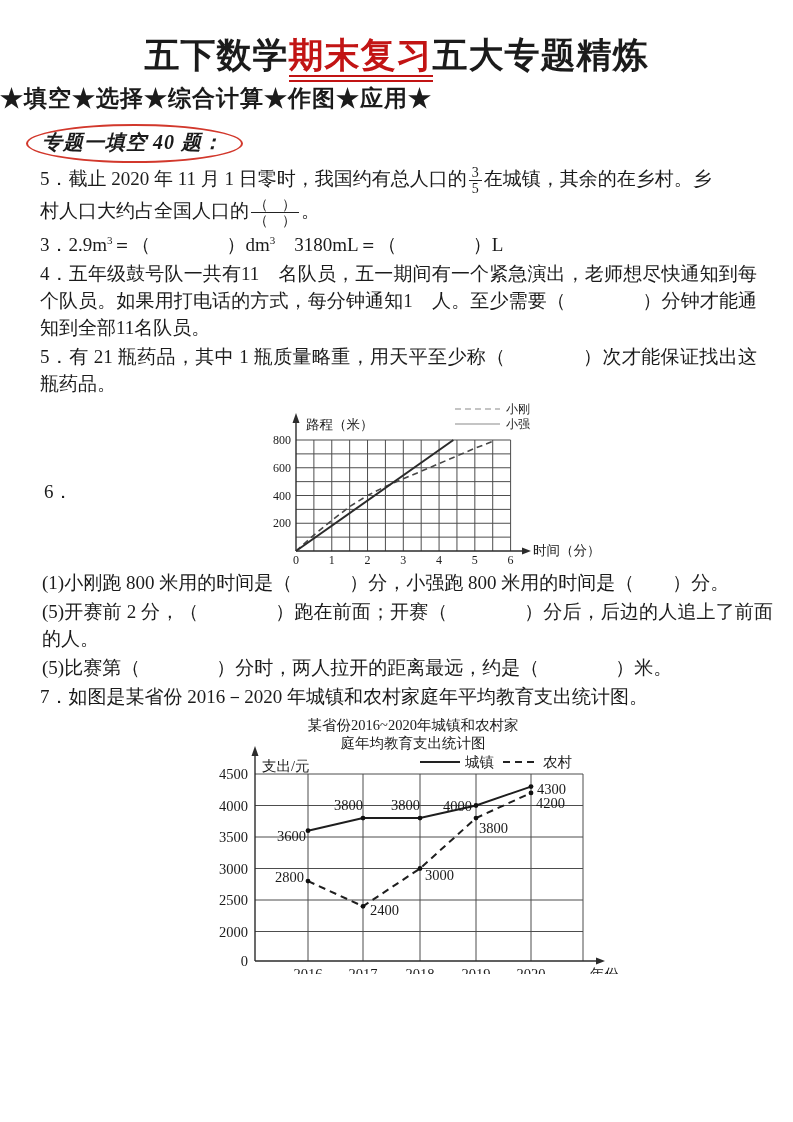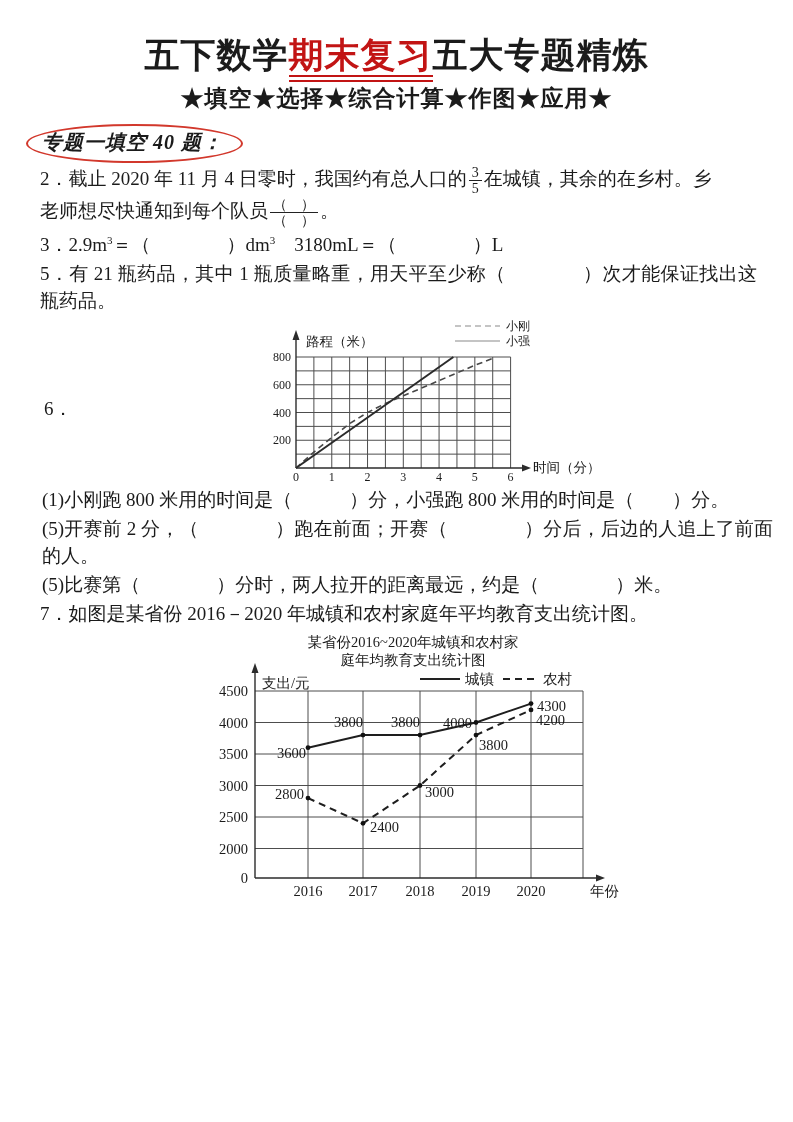--- a/index.html
+++ b/index.html
@@ -1,21 +1,21 @@
 <!DOCTYPE html>
 <html><head>
 <meta charset="utf-8">
 <style>
   html,body{margin:0;padding:0;background:#ffffff;}
   .page{position:relative;width:793px;height:974px;background:#fff;overflow:hidden;
         font-family:"Liberation Serif",serif;color:#1b1b1b;}
   .title{margin:34px 0 0;text-align:center;font-family:"Liberation Sans",sans-serif;
          font-weight:bold;font-size:35px;letter-spacing:1px;line-height:1.2;}
   .title .red-seg{color:#c21414;border-bottom:7px double #c21414;padding-bottom:1px;}
-  .subtitle{margin-top:7px;text-align:center;font-family:"Liberation Sans",sans-serif;
+  .subtitle{margin-top:7px;text-align:left;font-family:"Liberation Sans",sans-serif;
             font-weight:bold;font-size:23px;letter-spacing:1px;}
   .section{margin:10px 0 0 26px;font-style:italic;}
   .oval{display:inline-block;font-size:20px;font-weight:bold;letter-spacing:1px;
         border:2px solid #d2382c;border-radius:50%;padding:3px 18px 5px 14px;}
   p.q{margin:2px 36px 0 40px;font-size:19px;line-height:27px;text-align:justify;}
   p.sub{margin:2px 20px 0 42px;font-size:19px;line-height:27px;text-align:justify;}
   .frac{display:inline-flex;flex-direction:column;align-items:center;vertical-align:middle;
         line-height:1.1;font-size:14px;margin:0 2px;}
   .frac .num{border-bottom:1.4px solid #222;padding:0 3px;}
   .frac .den{padding:0 3px;}
@@ -39,30 +39,31 @@
 
   <h1 class="title"><span>五下数学</span><span class="red-seg">期末复习</span><span>五大专题精炼</span></h1>
 
   <div class="subtitle">★填空★选择★综合计算★作图★应用★</div>
 
   <div class="section">
     <span class="oval">专题一填空 40 题：</span>
   </div>
 
 
-  <p class="q"><span>2．截止 2020 年 11 月 4 日零时，我国约有总人口的</span><span class="frac">
+  <p class="q"><span>5．截止 2020 年 11 月 1 日零时，我国约有总人口的</span><span class="frac">
         <span class="num">3</span>
         <span class="den">5</span>
-      </span><span>在城镇，其余的在乡村。乡</span><br><span>老师想尽快通知到每个队员</span><span class="frac">
+      </span><span>在城镇，其余的在乡村。乡</span><br><span>村人口大约占全国人口的</span><span class="frac">
         <span class="num">（　）</span>
         <span class="den">（　）</span>
       </span><span>。</span></p>
 
   <p class="q"><span>3．2.9m</span><sup>3</sup><span>＝（　　　　）dm</span><sup>3</sup><span>　3180mL＝（　　　　）L</span></p>
 
+  <p class="q">4．五年级鼓号队一共有11　名队员，五一期间有一个紧急演出，老师想尽快通知到每个队员。如果用打电话的方式，每分钟通知1　人。至少需要（　　　　）分钟才能通知到全部11名队员。</p>
 
   <p class="q">5．有 21 瓶药品，其中 1 瓶质量略重，用天平至少称（　　　　）次才能保证找出这瓶药品。</p>
 
   <div class="chart1-row">
     <span class="qnum">6．</span>
     <svg id="chart1" width="380" height="168">
         <line x1="65.88333333333334" y1="41" x2="65.88333333333334" y2="152" stroke="#4d4d4d" stroke-width="1"></line>
         <line x1="83.76666666666668" y1="41" x2="83.76666666666668" y2="152" stroke="#4d4d4d" stroke-width="1"></line>
         <line x1="101.65" y1="41" x2="101.65" y2="152" stroke="#4d4d4d" stroke-width="1"></line>
         <line x1="119.53333333333335" y1="41" x2="119.53333333333335" y2="152" stroke="#4d4d4d" stroke-width="1"></line>

